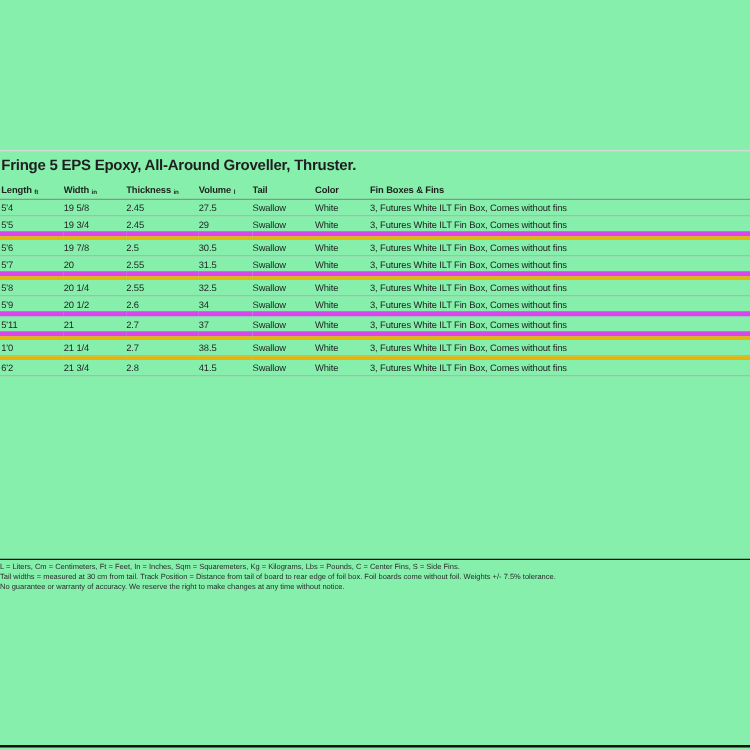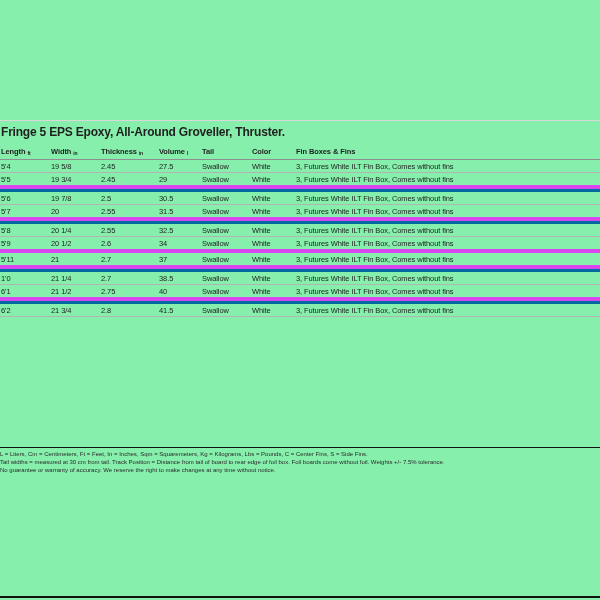--- a/index.html
+++ b/index.html
@@ -38,21 +38,21 @@
     height: 15px; font-weight: 700;
     border-bottom: 1px solid #8f8f8f;
   }
   table.spec thead th .unit {
     font-size: 5px; font-weight: 700; margin-left: 2px;
     position: relative; top: 1px;
   }
   table.spec tbody td { height: 12px; }
   tr.sep-thin td   { border-bottom: 1px solid #b3b3b3; }
   tr.sep-thick td  { border-bottom: 4px solid #d946ef; }
-  tr.after-thick td{ border-top: 3px solid #0369a1; }
+  tr.after-thick td{ border-top: 3px solid #eab308; }
 
   .footnotes {
     position: absolute; left: 0; top: 450px; width: 600px;
     font-size: 6px; line-height: 8px; color: #2a2a2a;
     letter-spacing: 0; white-space: nowrap; overflow: hidden;
   }
 </style>
 </head>
 <body>
 
@@ -149,29 +149,20 @@
         </tr>
         <tr class="sep-thin after-thick">
           <td>1'0</td>
           <td>21 1/4</td>
           <td>2.7</td>
           <td>38.5</td>
           <td>Swallow</td>
           <td>White</td>
           <td>3, Futures White ILT Fin Box, Comes without fins</td>
         </tr>
-        <tr class="sep-thick">
-          <td>6'1</td>
-          <td>21 1/2</td>
-          <td>2.75</td>
-          <td>40</td>
-          <td>Swallow</td>
-          <td>White</td>
-          <td>3, Futures White ILT Fin Box, Comes without fins</td>
-        </tr>
         <tr class="sep-thin after-thick">
           <td>6'2</td>
           <td>21 3/4</td>
           <td>2.8</td>
           <td>41.5</td>
           <td>Swallow</td>
           <td>White</td>
           <td>3, Futures White ILT Fin Box, Comes without fins</td>
         </tr>
       </tbody>

